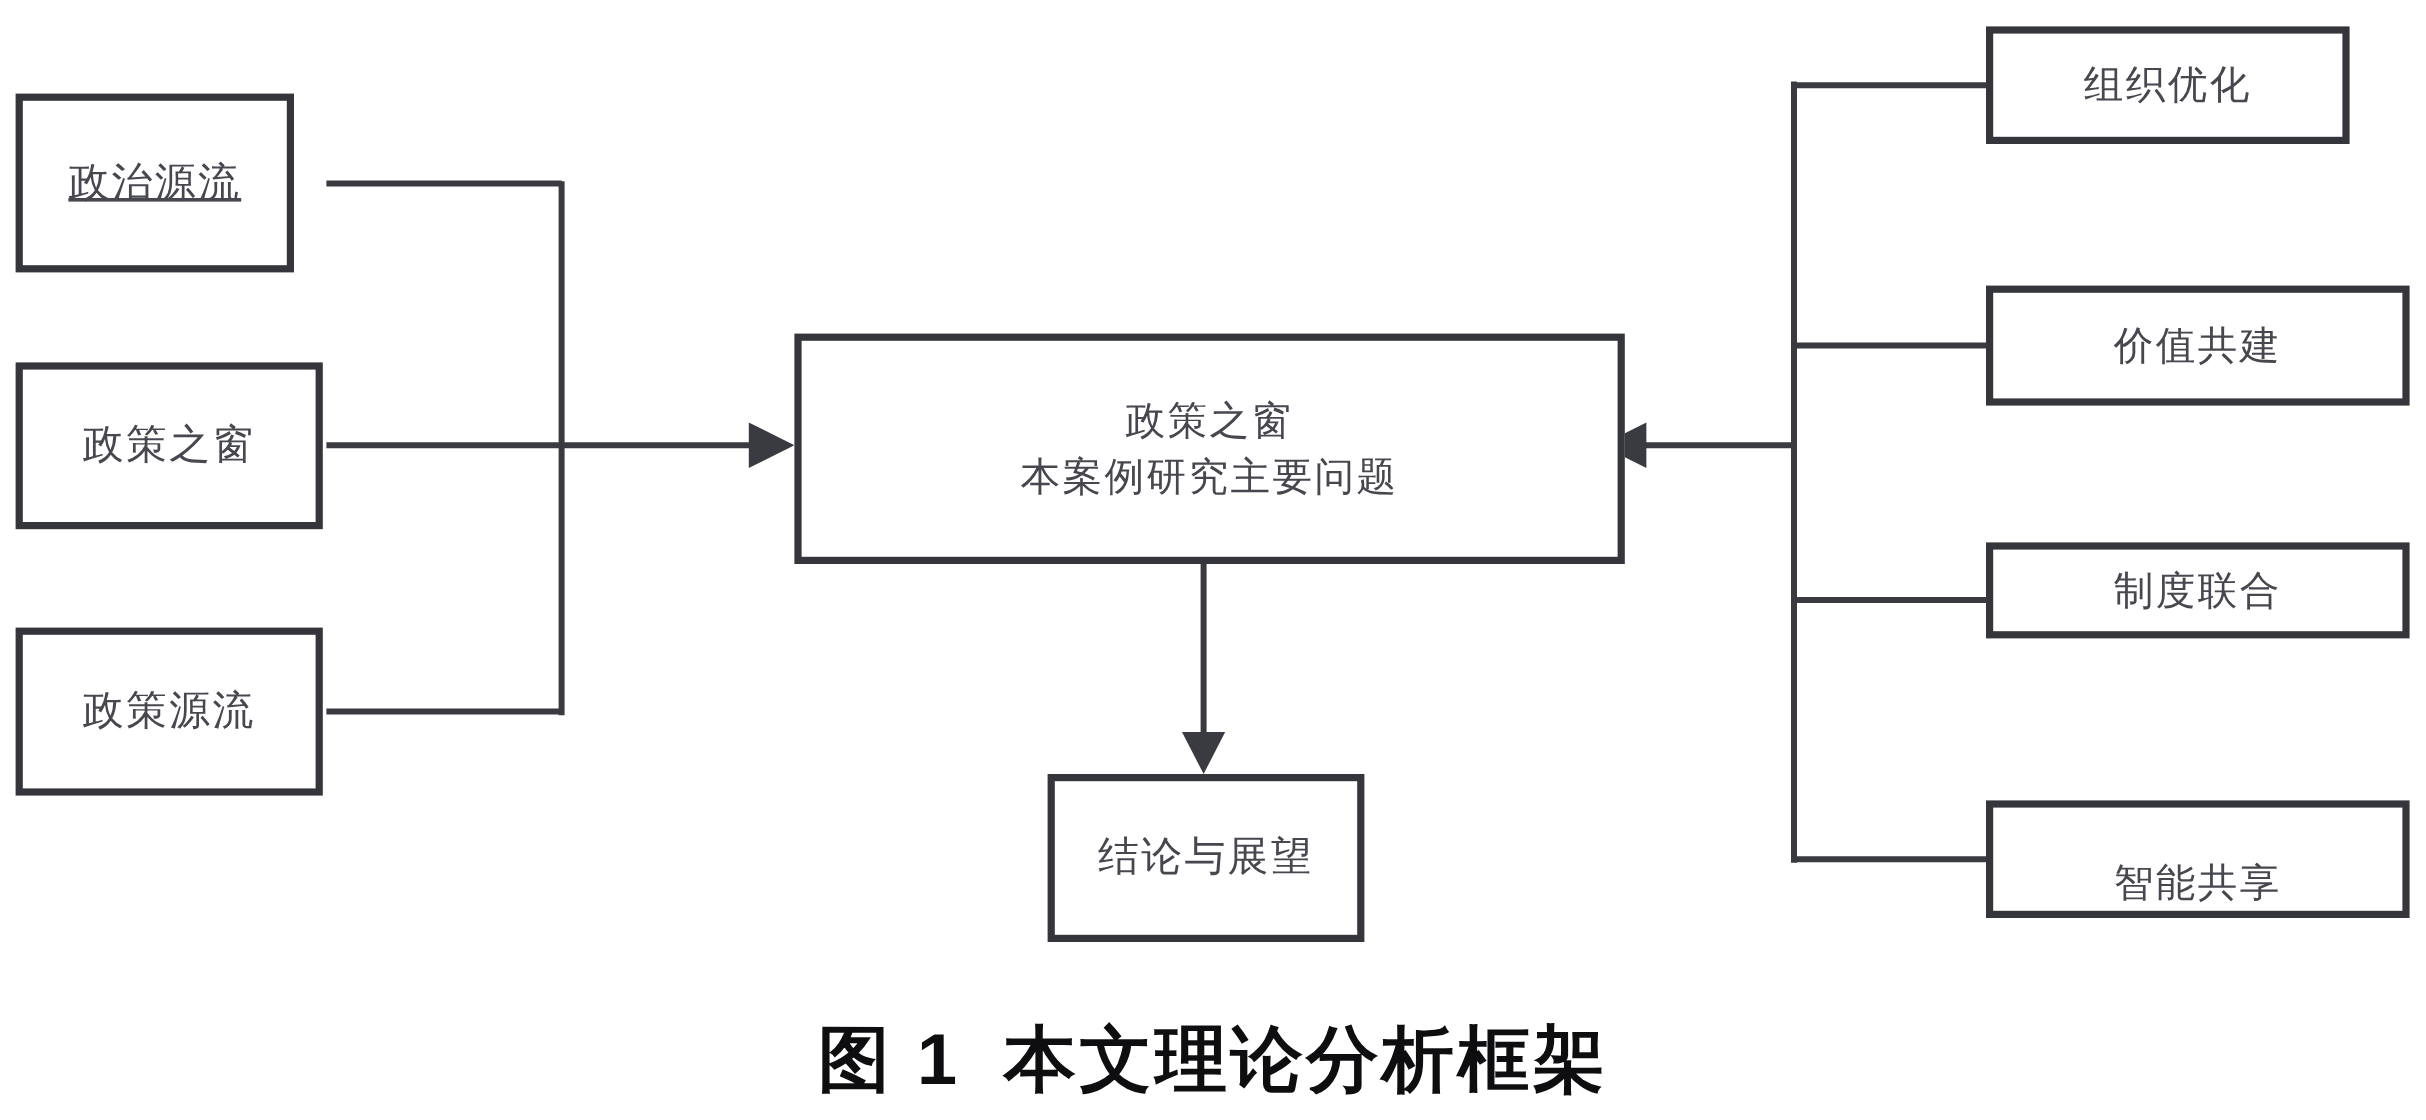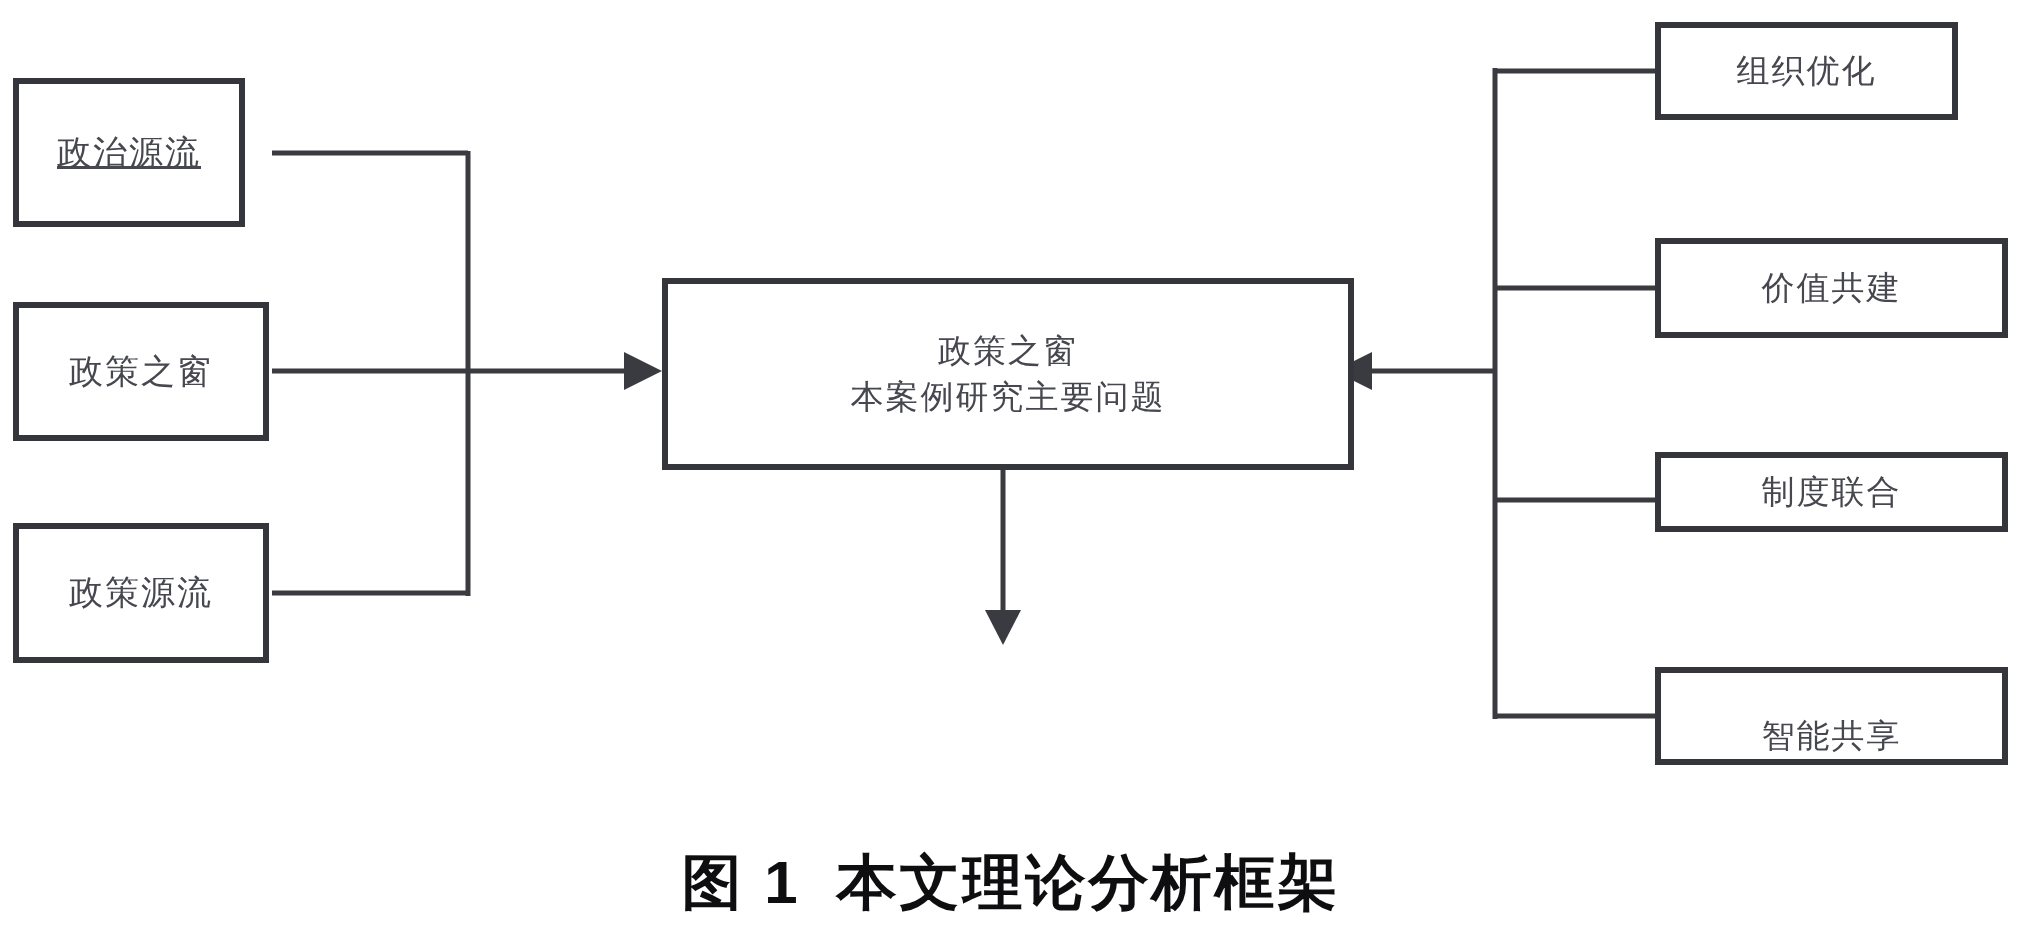--- a/index.html
+++ b/index.html
@@ -107,20 +107,23 @@
   </div>
   <div class="box n-left3">
     <span>政策源流</span>
   </div>
 
   <div class="box n-center">
     <span>政策之窗</span>
     <span>本案例研究主要问题</span>
   </div>
 
+  <div class="box n-bottom">
+    <span>结论与展望</span>
+  </div>
 
   <div class="box n-right1">
     <span>组织优化</span>
   </div>
   <div class="box n-right2">
     <span>价值共建</span>
   </div>
   <div class="box n-right3">
     <span>制度联合</span>
   </div>

